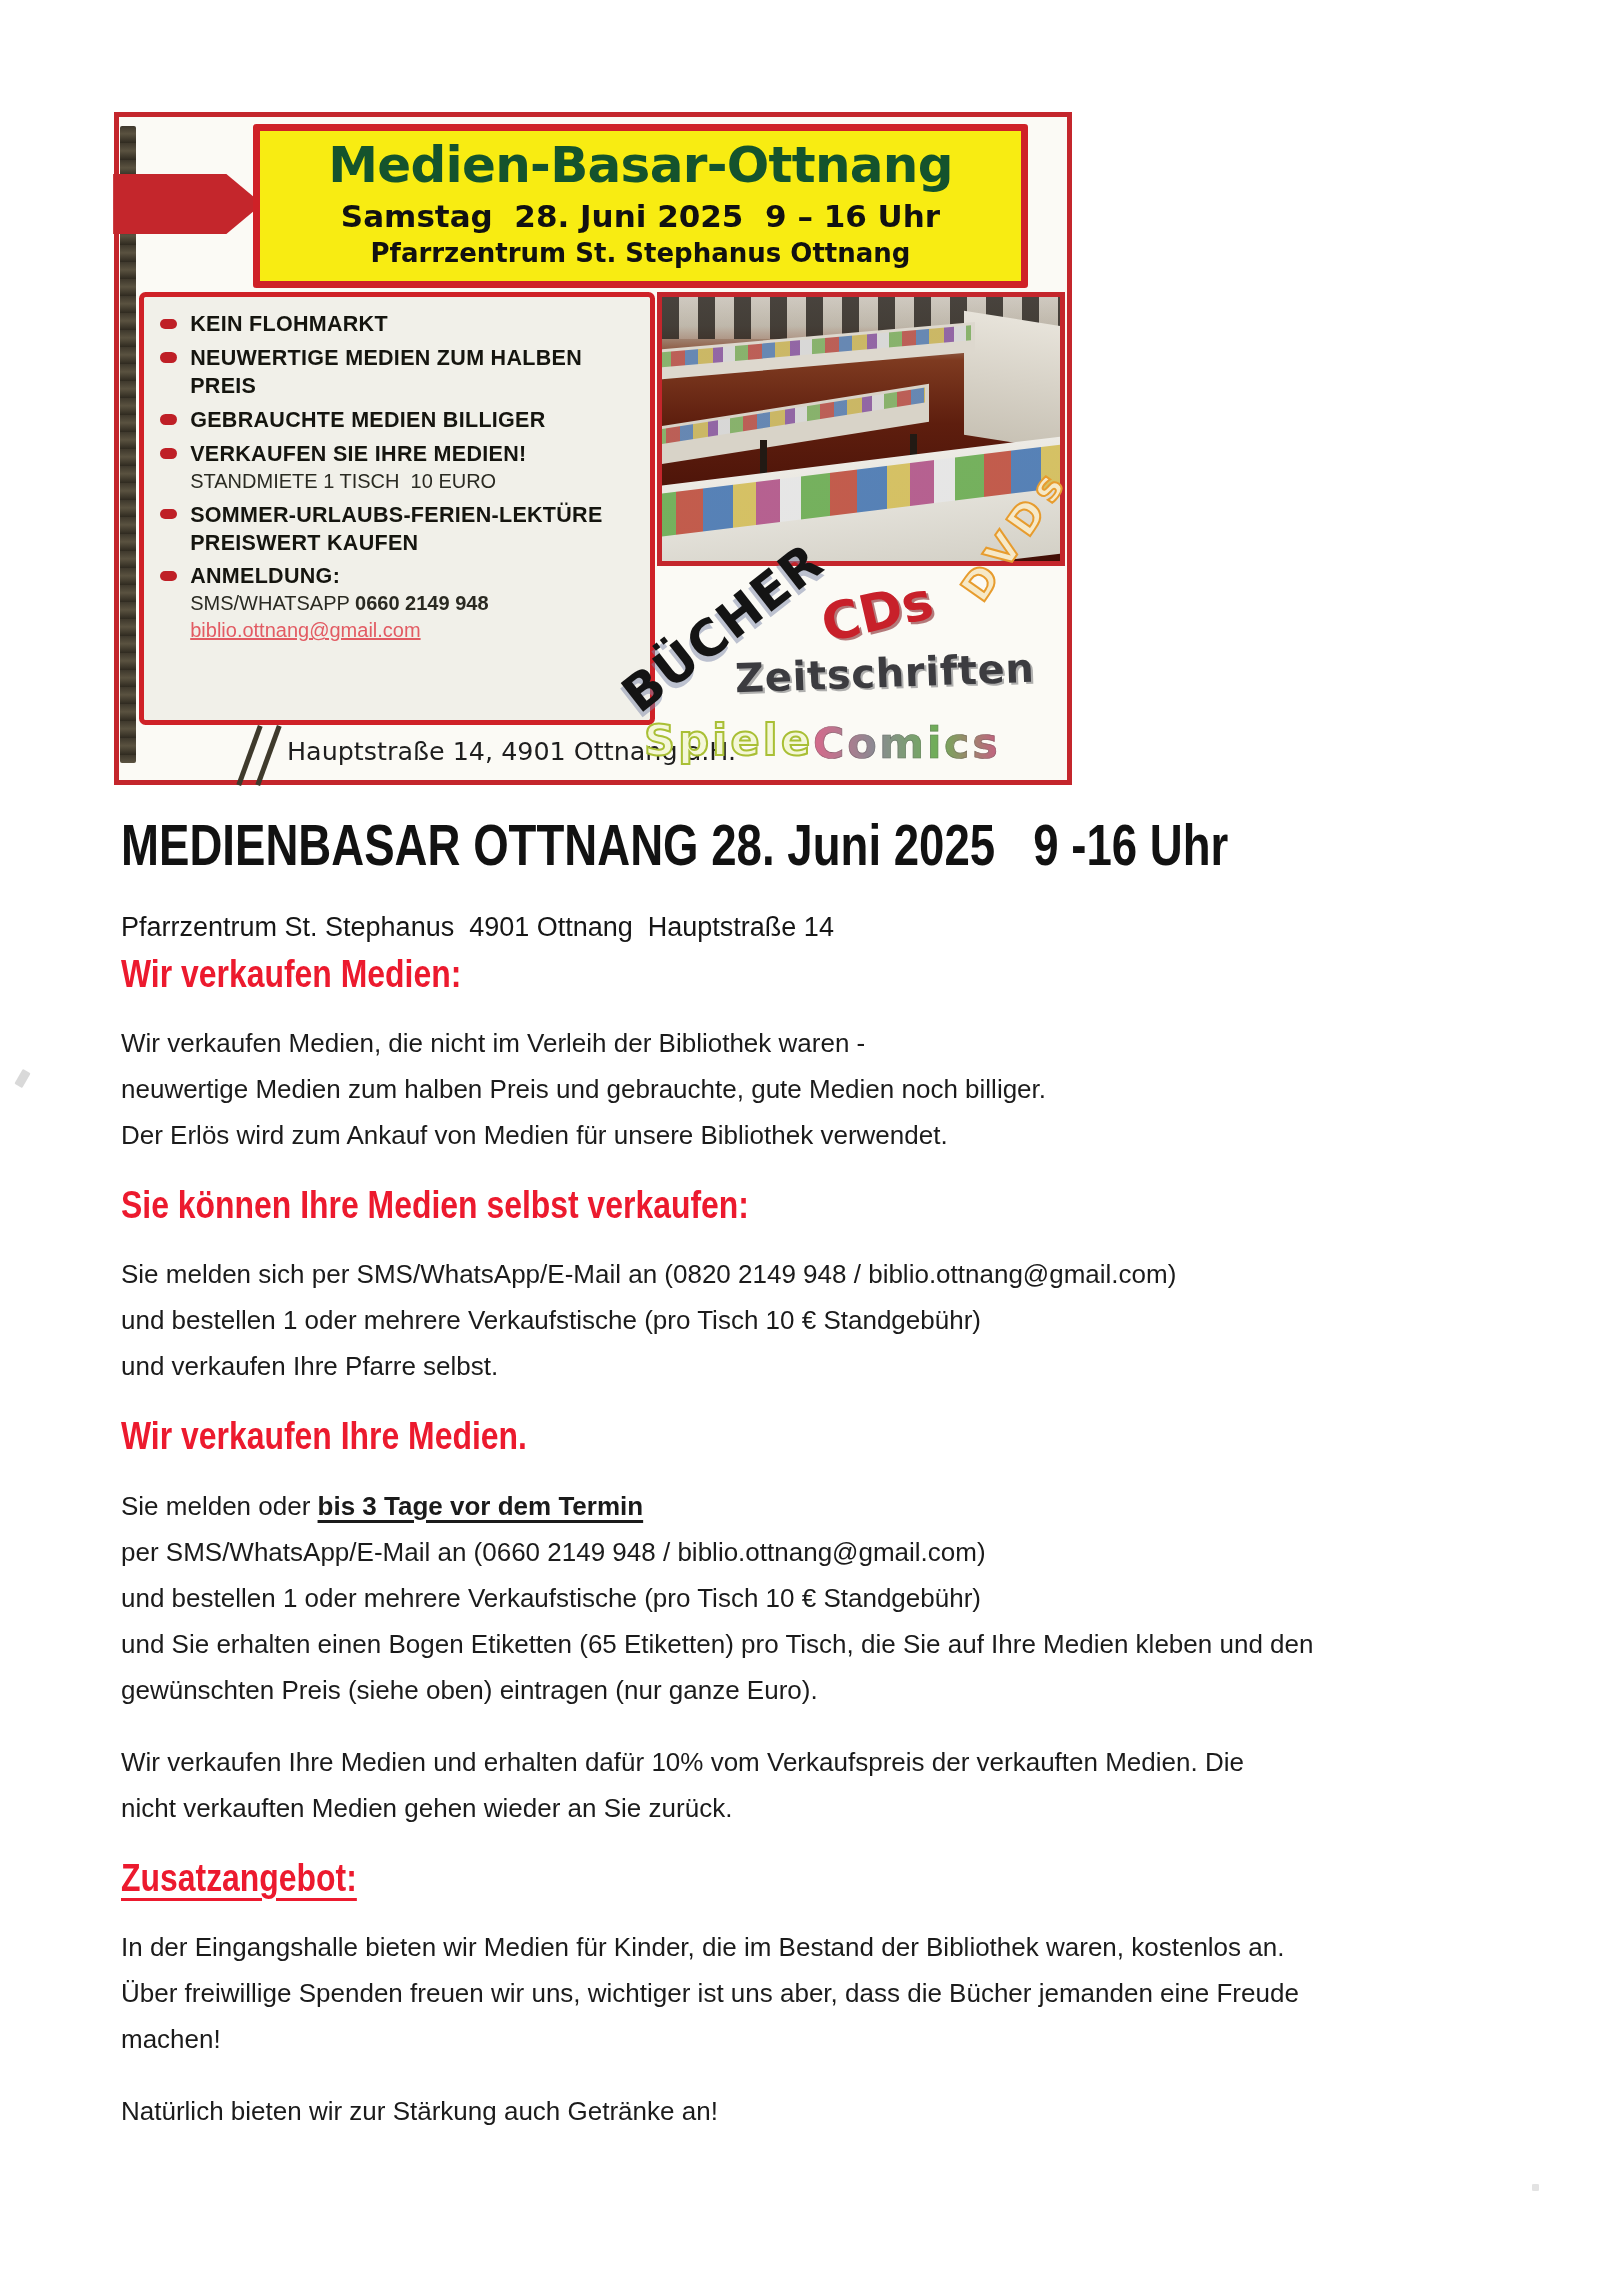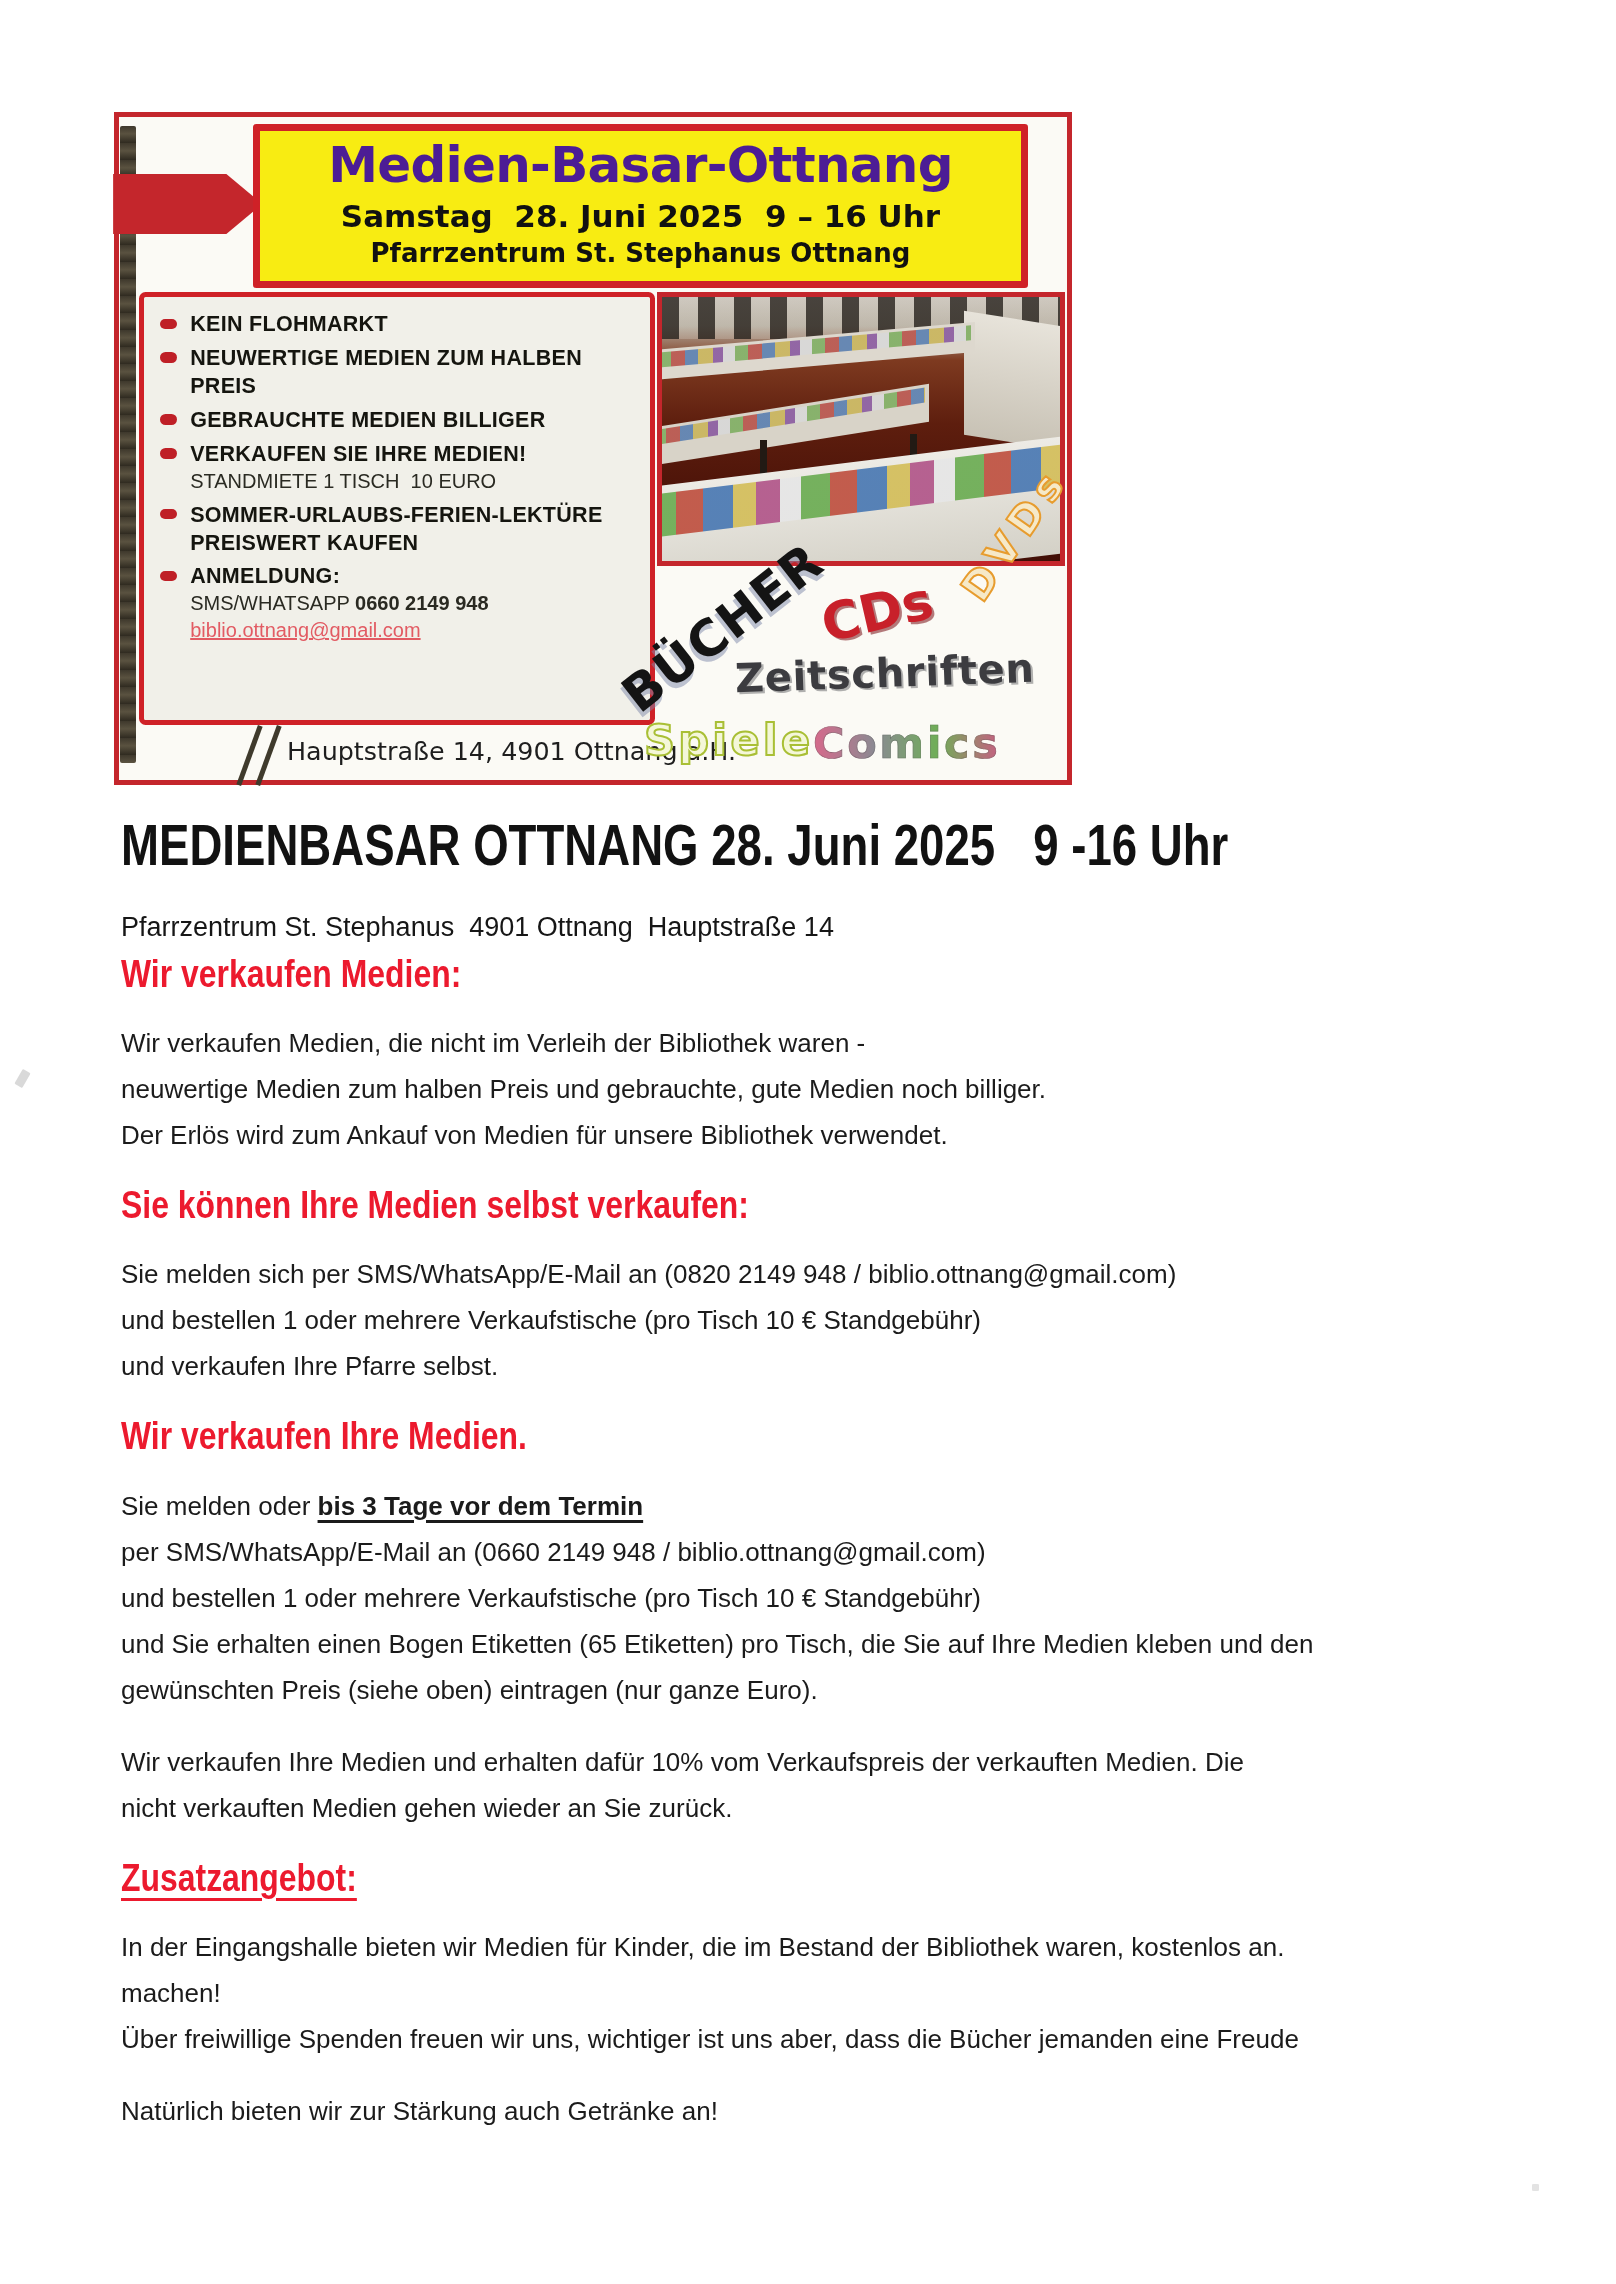--- a/index.html
+++ b/index.html
@@ -5,21 +5,21 @@
   html,body{margin:0;padding:0;}
   body{width:1616px;height:2284px;background:#ffffff;font-family:"Liberation Sans",sans-serif;position:relative;overflow:hidden;color:#1c1c1c;}
   [data-bind]{white-space:pre-wrap;}
 
   
   .flyer{position:absolute;left:114px;top:112px;width:958px;height:673px;border:5.9px solid #c4262c;background:#fbfaf5;box-sizing:border-box;}
   .scan-strip{position:absolute;left:1.3px;top:9px;width:15.6px;height:637px;background:repeating-linear-gradient(180deg,#3e382c 0px,#5a5240 7.8px,#2f2a20 17px);border-radius:2px;}
   .arrow{position:absolute;left:-5.9px;top:57px;width:149px;height:60px;background:#c4262c;clip-path:polygon(0 0,76% 0,100% 50%,76% 100%,0 100%);}
 
   .title-box{position:absolute;left:134px;top:7.2px;width:775px;height:164px;box-sizing:border-box;border:7.2px solid #cf2127;border-radius:3.3px;background:#f8ec12;text-align:center;}
-  .tb-title{font-family:"DejaVu Sans",sans-serif;font-weight:bold;font-size:50px;letter-spacing:-0.7px;color:#4c1d95;margin-top:5.2px;}
+  .tb-title{font-family:"DejaVu Sans",sans-serif;font-weight:bold;font-size:50px;letter-spacing:-0.7px;color:#14532d;margin-top:5.2px;}
   .tb-date{font-family:"DejaVu Sans",sans-serif;font-weight:bold;font-size:31px;color:#111;margin-top:3.9px;}
   .tb-loc{font-family:"DejaVu Sans",sans-serif;font-weight:bold;font-size:26px;color:#111;margin-top:3.9px;}
 
   .bullet-box{position:absolute;left:20px;top:175px;width:516px;height:433px;box-sizing:border-box;border:5.9px solid #cf2127;border-radius:6.5px;background:#f1f0e9;padding:13px 14.3px;}
   .bgroup{display:flex;margin-bottom:5.9px;}
   .bullet{flex:0 0 auto;width:17.6px;height:10.4px;border-radius:5.9px;background:#bf1f26;margin:8.5px 13px 0 1.3px;}
   .btext{min-width:0;}
   .bmain{font-weight:bold;font-size:21.5px;line-height:28px;letter-spacing:0.3px;color:#15150f;}
   .bsub{font-size:20px;line-height:27px;color:#2a2a22;}
   .bemail{color:#e25b63;text-decoration:underline;font-size:20px;line-height:27px;}
@@ -185,22 +185,22 @@
       <div class="line" data-bind="document.section3.p1_lines.3">gewünschten Preis (siehe oben) eintragen (nur ganze Euro).</div>
     </div>
     <div class="para">
       <div class="line" data-bind="document.section3.p2_lines.0">Wir verkaufen Ihre Medien und erhalten dafür 10% vom Verkaufspreis der verkauften Medien. Die</div>
       <div class="line" data-bind="document.section3.p2_lines.1">nicht verkauften Medien gehen wieder an Sie zurück.</div>
     </div>
 
     <div class="h2 u mt" data-bind="document.section4.heading">Zusatzangebot:</div>
     <div class="para">
       <div class="line" data-bind="document.section4.lines.0">In der Eingangshalle bieten wir Medien für Kinder, die im Bestand der Bibliothek waren, kostenlos an.</div>
+      <div class="line" data-bind="document.section4.lines.1">Über freiwillige Spenden freuen wir uns, wichtiger ist uns aber, dass die Bücher jemanden eine Freude</div>
       <div class="line" data-bind="document.section4.lines.2">machen!</div>
-      <div class="line" data-bind="document.section4.lines.1">Über freiwillige Spenden freuen wir uns, wichtiger ist uns aber, dass die Bücher jemanden eine Freude</div>
     </div>
     <div class="line closing" data-bind="document.section4.closing">Natürlich bieten wir zur Stärkung auch Getränke an!</div>
   </div>
 
   <div class="artifact a1"></div>
   <div class="artifact a2"></div>
 </div>
 
 
 </body></html>

